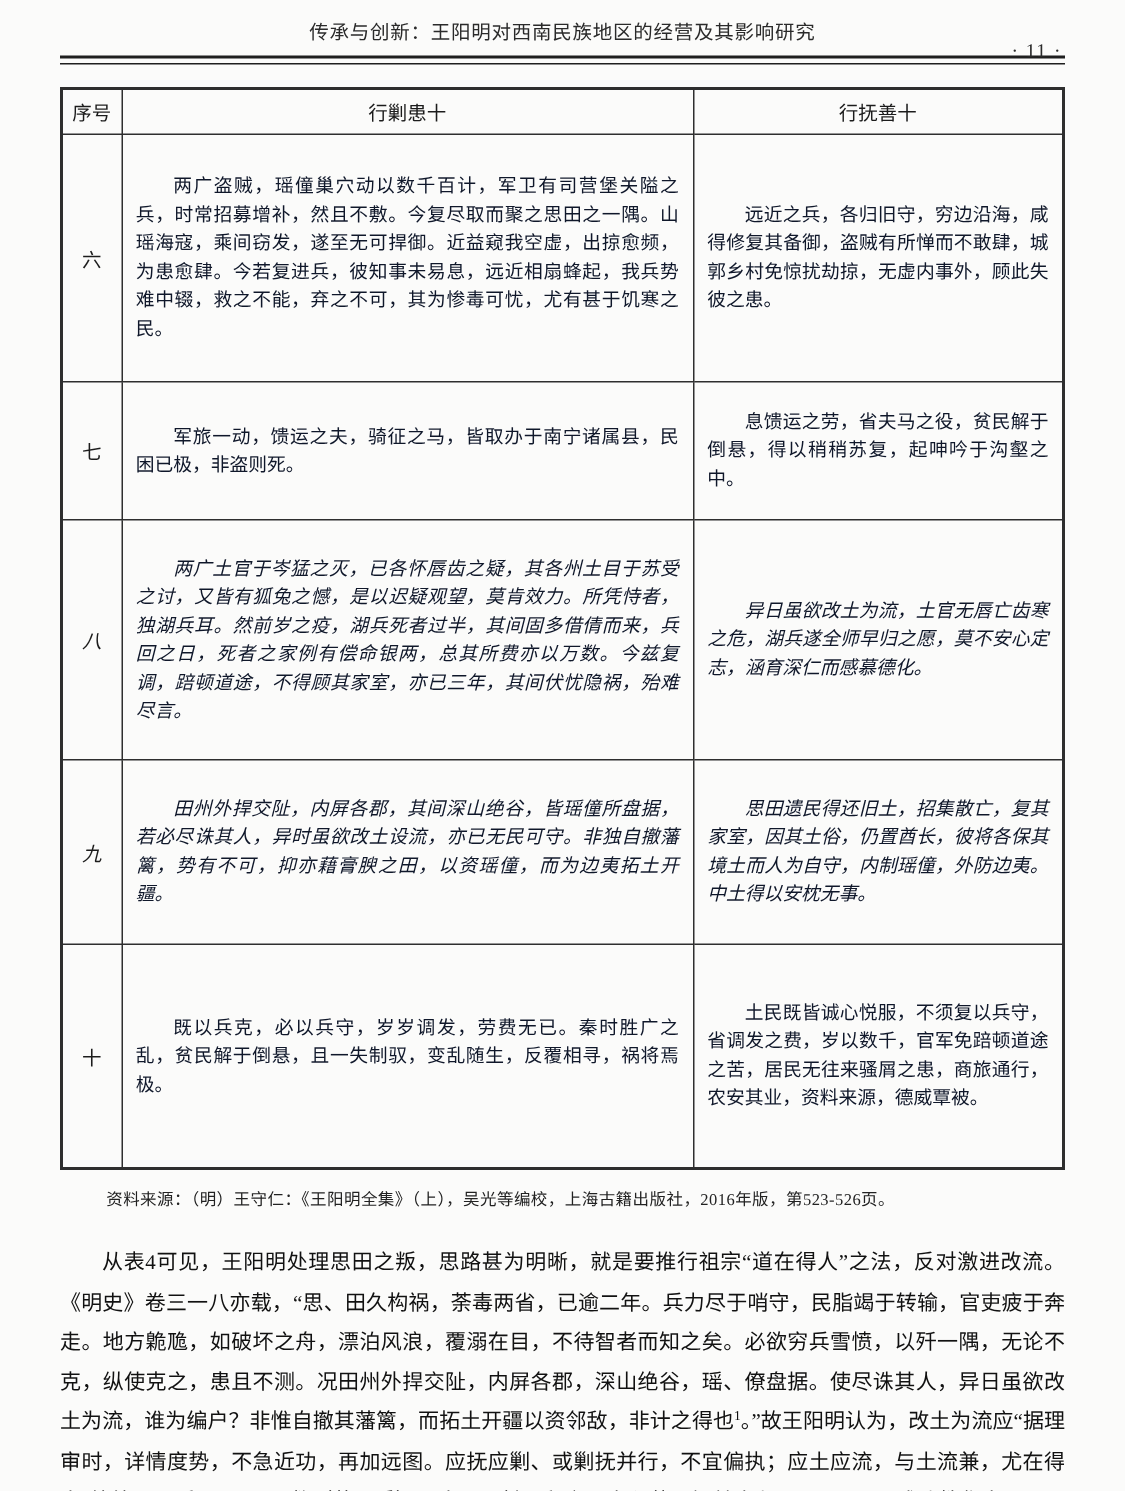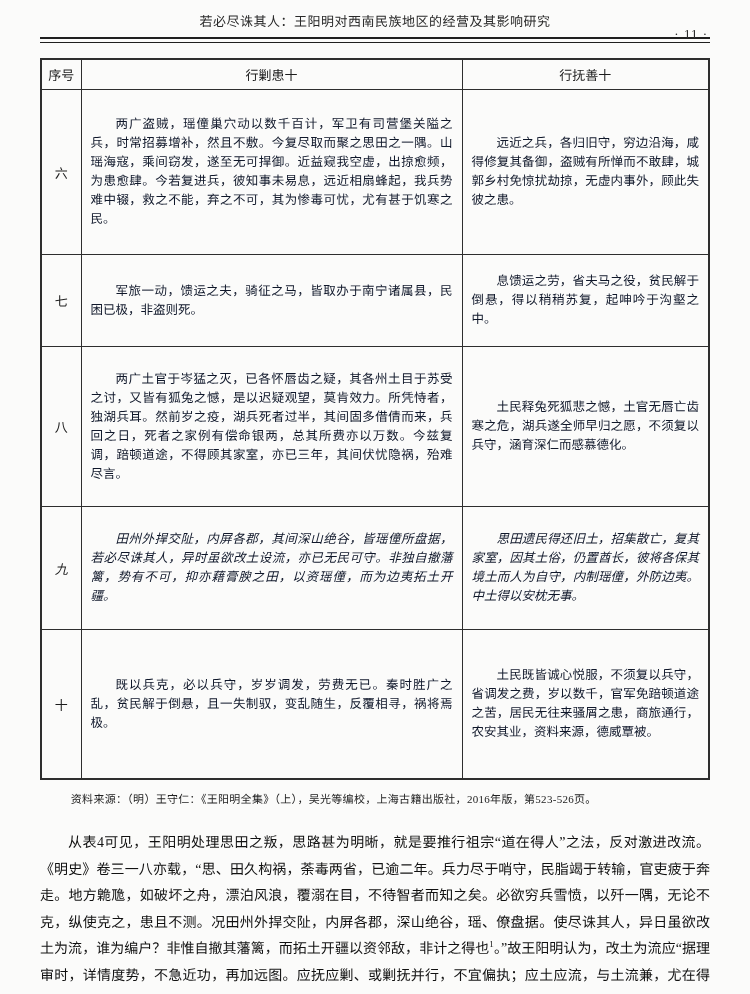--- a/index.html
+++ b/index.html
@@ -66,21 +66,21 @@
   td.text-cell p {
     margin: 0;
     font-size: 12.5px;
     line-height: 19px;
     text-align: justify;
     text-indent: 2em;
     color: #0f172a;
   }
   tr.r1 td { height: 148px; }
   tr.r2 td { height: 75px; }
-  tr.r3 td { height: 143px; }
+  tr.r3 td { height: 143px; font-style: italic; }
   tr.r4 td { height: 106px; font-style: italic; }
   tr.r5 td { height: 132px; }
 
   
   .source-note {
     margin: 10px 0 0 0;
     font-size: 11px;
     letter-spacing: 0.3px;
     color: #222;
     text-indent: 2.8em;
@@ -101,21 +101,21 @@
     line-height: 0;
     vertical-align: super;
   }
 </style>
 </head>
 <body>
 
 <div class="page">
 
   <div class="running-head">
-    <span class="running-title">若必尽诛其人：王阳明对西南民族地区的经营及其影响研究</span>
+    <span class="running-title">传承与创新：王阳明对西南民族地区的经营及其影响研究</span>
     <span class="running-pagenum">· 11 ·</span>
   </div>
   <div class="head-rule"></div>
 
   <table class="compare">
     <colgroup>
       <col class="c-num">
         <col class="c-jiao">
         <col class="c-fu">
     </colgroup>
@@ -144,21 +144,21 @@
         <td class="text-cell">
             <p>息馈运之劳，省夫马之役，贫民解于倒悬，得以稍稍苏复，起呻吟于沟壑之中。</p>
           </td>
       </tr>
       <tr class="r3">
         <td class="num-cell">八</td>
         <td class="text-cell">
             <p>两广土官于岑猛之灭，已各怀唇齿之疑，其各州土目于苏受之讨，又皆有狐兔之憾，是以迟疑观望，莫肯效力。所凭恃者，独湖兵耳。然前岁之疫，湖兵死者过半，其间固多借倩而来，兵回之日，死者之家例有偿命银两，总其所费亦以万数。今兹复调，踣顿道途，不得顾其家室，亦已三年，其间伏忧隐祸，殆难尽言。</p>
           </td>
         <td class="text-cell">
-            <p>土民释兔死狐悲之憾，土官无唇亡齿寒之危，湖兵遂全师早归之愿，不须复以兵守，涵育深仁而感慕德化。</p>
+            <p>异日虽欲改土为流，土官无唇亡齿寒之危，湖兵遂全师早归之愿，莫不安心定志，涵育深仁而感慕德化。</p>
           </td>
       </tr>
       <tr class="r4">
         <td class="num-cell">九</td>
         <td class="text-cell">
             <p>田州外捍交阯，内屏各郡，其间深山绝谷，皆瑶僮所盘据，若必尽诛其人，异时虽欲改土设流，亦已无民可守。非独自撤藩篱，势有不可，抑亦藉膏腴之田，以资瑶僮，而为边夷拓土开疆。</p>
           </td>
         <td class="text-cell">
             <p>思田遗民得还旧土，招集散亡，复其家室，因其土俗，仍置酋长，彼将各保其境土而人为自守，内制瑶僮，外防边夷。中土得以安枕无事。</p>
           </td>

